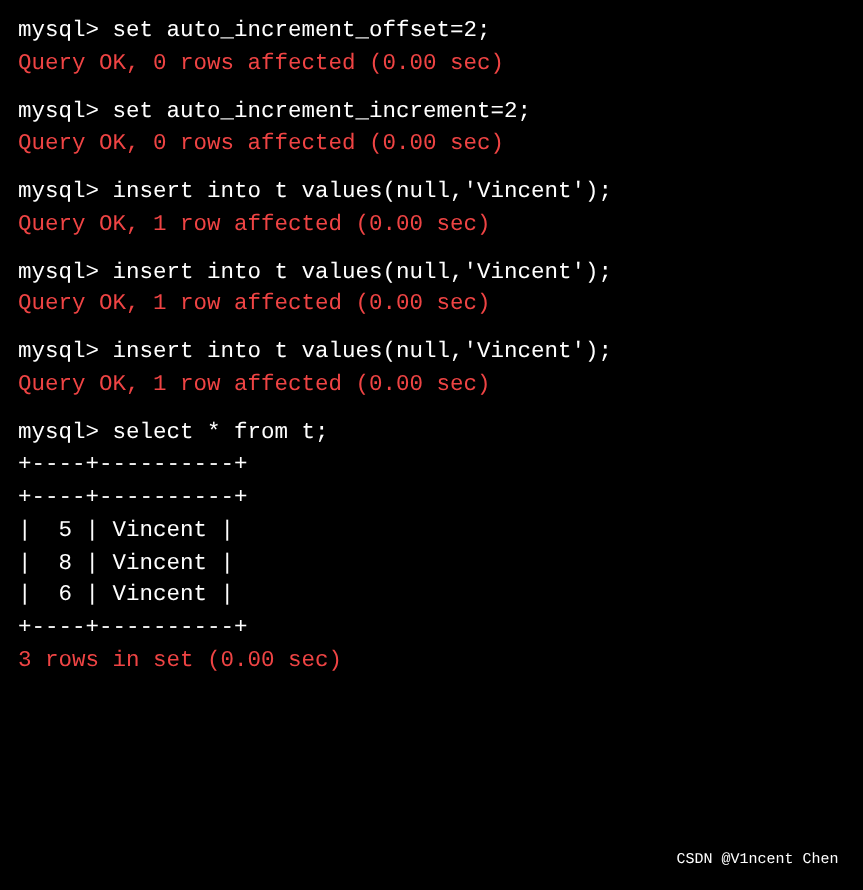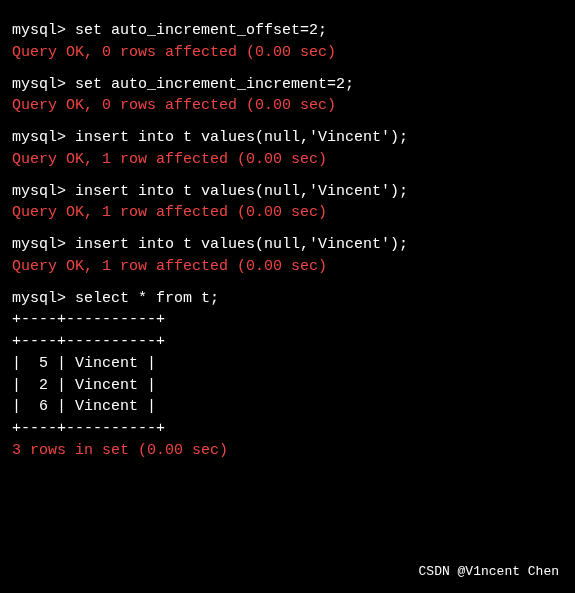--- a/index.html
+++ b/index.html
@@ -15,21 +15,21 @@
       font-family: 'Courier New', Courier, monospace;
       font-size: 15px;
       color: #ffffff;
       overflow: hidden;
     }
 
     .terminal {
       width: 575px;
       height: 593px;
       background-color: #000000;
-      padding: 20px 12px;
+      padding: 10px 12px;
       position: relative;
     }
 
     .line {
       line-height: 1.45;
       white-space: pre;
     }
 
     .prompt {
       color: #ffffff;
@@ -45,21 +45,21 @@
 
     .spacer {
       height: 10px;
     }
 
     .watermark {
       position: absolute;
       bottom: 14px;
       right: 16px;
       color: #ffffff;
-      font-size: 13px;
+      font-size: 10px;
       font-family: 'Courier New', Courier, monospace;
     }
   </style>
 </head>
 <body>
 
 <div class="terminal">
 
   <div class="line prompt">mysql&gt; set auto_increment_offset=2;</div>
   <div class="line query-result">Query OK, 0 rows affected (0.00 sec)</div>
@@ -78,19 +78,19 @@
   <div class="spacer"></div>
 
   <div class="line prompt">mysql&gt; insert into t values(null,'Vincent');</div>
   <div class="line query-result">Query OK, 1 row affected (0.00 sec)</div>
   <div class="spacer"></div>
 
   <div class="line prompt">mysql&gt; select * from t;</div>
   <div class="line table-border">+----+----------+</div>
   <div class="line table-border">+----+----------+</div>
   <div class="line table-border">|  5 | Vincent |</div>
-  <div class="line table-border">|  2 | Vincent |</div>
+  <div class="line table-border">|  8 | Vincent |</div>
   <div class="line table-border">|  6 | Vincent |</div>
   <div class="line table-border">+----+----------+</div>
   <div class="line query-result">3 rows in set (0.00 sec)</div>
 
   <div class="watermark">CSDN @V1ncent Chen</div>
 </div>
 
 </body></html>

